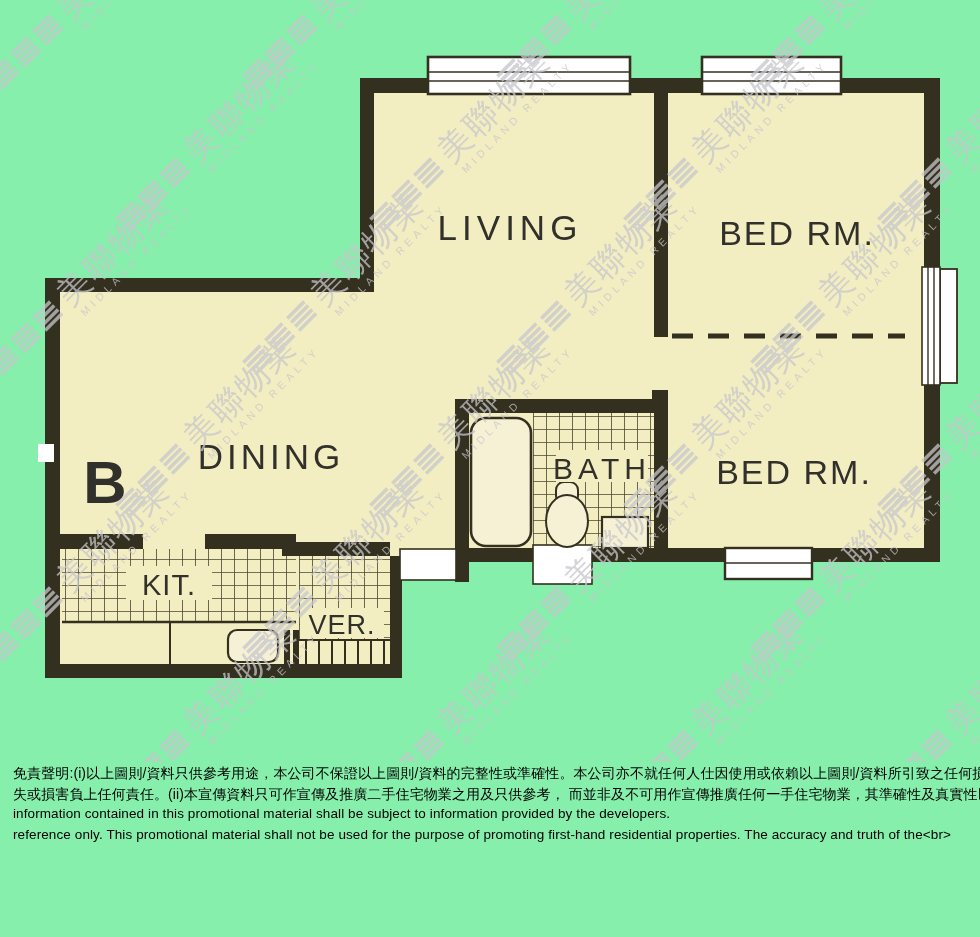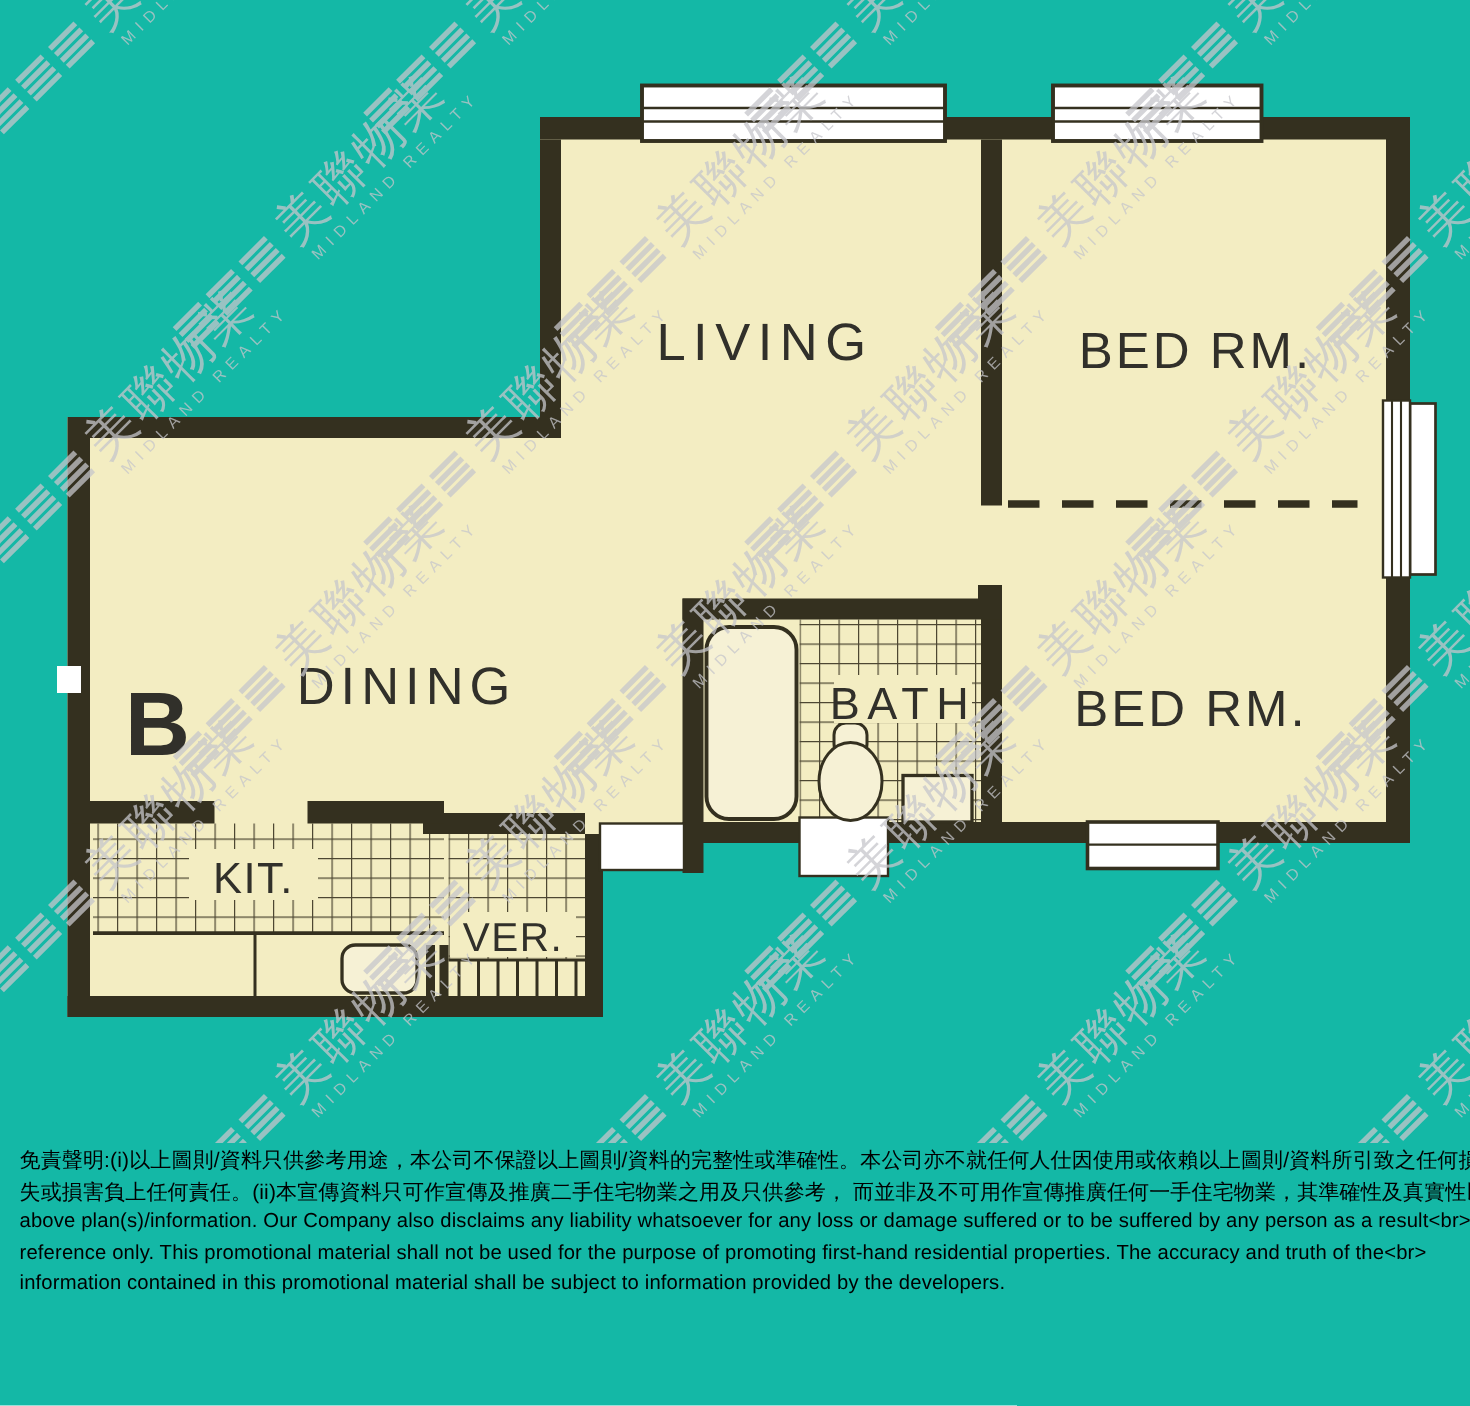--- a/index.html
+++ b/index.html
@@ -1,16 +1,16 @@
 <!DOCTYPE html>
 <html><head>
 <meta charset="utf-8">
 <style>
   html,body{margin:0;padding:0;background:#ffffff;}
-  .page{position:relative;width:980px;height:937px;background:#14b8a6;overflow:hidden;
+  .page{position:relative;width:980px;height:937px;background:#86efac;overflow:hidden;
         font-family:"Liberation Sans",sans-serif;}
   .plan-svg{position:absolute;left:0;top:0;}
   .room-label{fill:#31302a;font-family:"Liberation Sans",sans-serif;}
   .disclaimer{position:absolute;left:13px;top:763px;width:958px;color:#000;
               font-family:"Liberation Sans",sans-serif;font-size:13.5px;line-height:20.6px;
               letter-spacing:0.1px;white-space:nowrap;}
   .disclaimer .zh{font-size:14px;}
 </style>
 </head>
 <body>
@@ -154,18 +154,17 @@
       <use href="#wm" transform="translate(130,805) rotate(-45)"></use>
       <use href="#wm" transform="translate(384,805) rotate(-45)"></use>
       <use href="#wm" transform="translate(638,805) rotate(-45)"></use>
       <use href="#wm" transform="translate(892,805) rotate(-45)"></use>
     </g>
   </svg>
 
   <div class="disclaimer">
     <div class="zh">免責聲明:(i)以上圖則/資料只供參考用途，本公司不保證以上圖則/資料的完整性或準確性。本公司亦不就任何人仕因使用或依賴以上圖則/資料所引致之任何損&lt;br&gt;</div>
     <div class="zh">失或損害負上任何責任。(ii)本宣傳資料只可作宣傳及推廣二手住宅物業之用及只供參考， 而並非及不可用作宣傳推廣任何一手住宅物業，其準確性及真實性以樓&lt;br&gt;</div>
-    <div>above plan(s)/information. Our Company also disclaims any liability whatsoever for any loss or damage suffered or to be suffered by any person as a result&lt;br&gt;</div>
+    <div>information contained in this promotional material shall be subject to information provided by the developers.</div>
     <div>reference only. This promotional material shall not be used for the purpose of promoting first-hand residential properties. The accuracy and truth of the&lt;br&gt;</div>
-    <div>information contained in this promotional material shall be subject to information provided by the developers.</div>
   </div>
 
 </div>
 
 </body></html>

